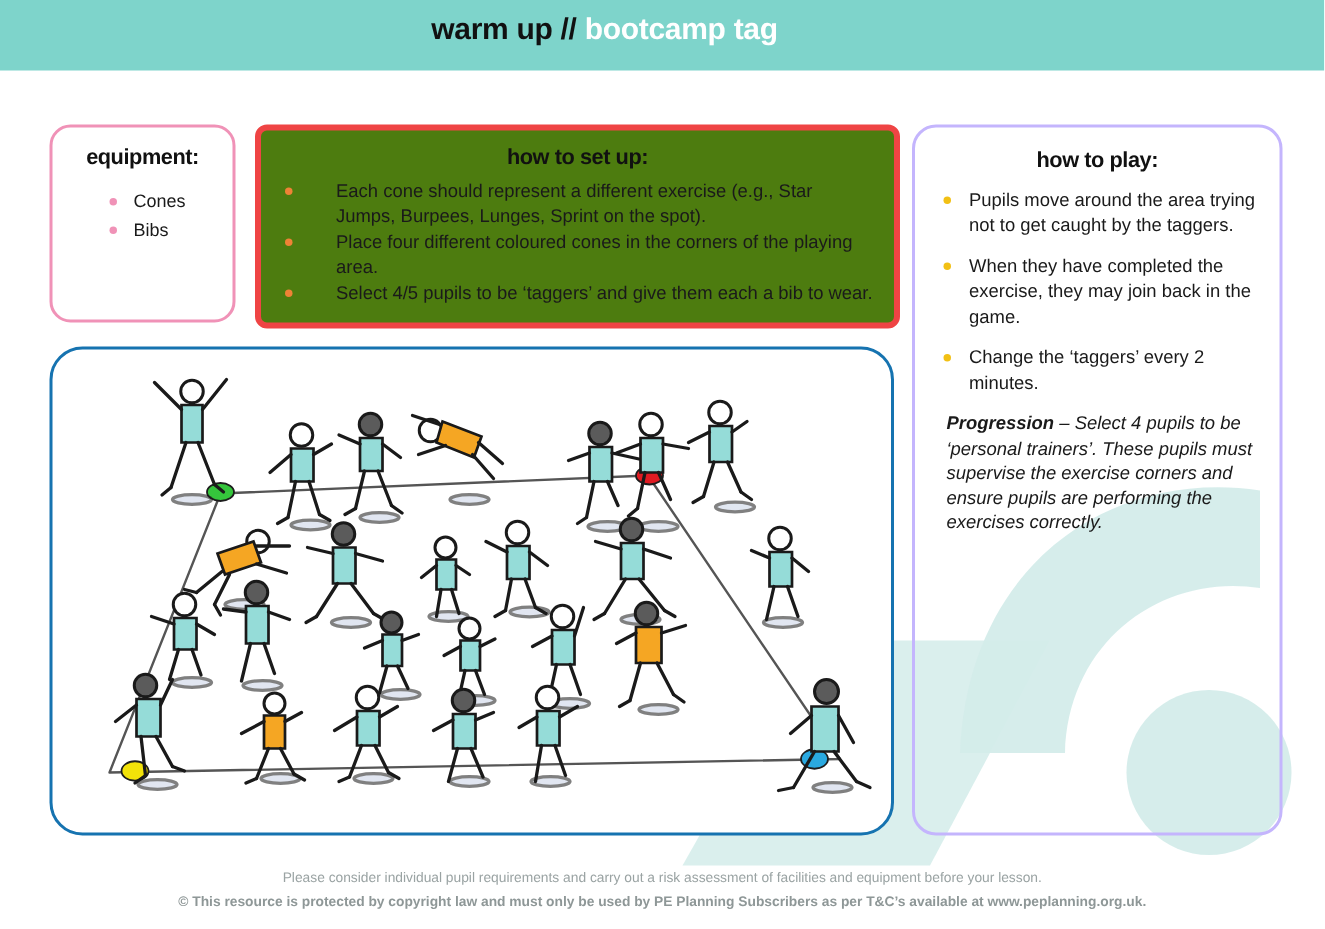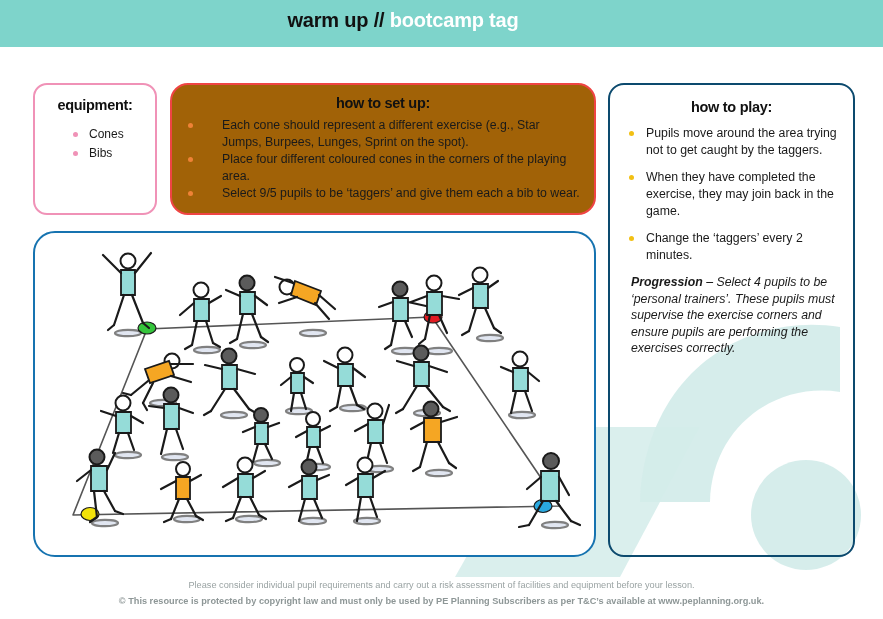--- a/index.html
+++ b/index.html
@@ -86,23 +86,23 @@
     content: "";
     position: absolute; left: 0; top: 7px;
     width: 5px; height: 5px; border-radius: 50%;
     background: #f092b7;
   }
 
   
   #setup-box {
     position: absolute; left: 170px; top: 83px;
     width: 422px; height: 128px;
-    border: 2px solid #ef4444;
-    border-radius: 18px;
-    background: #a16207;
+    border: 4px solid #ef4444;
+    border-radius: 8px;
+    background: #4d7c0f;
     z-index: 3;
   }
   #setup-box h2 {
     margin: 10px 0 6px 0;
     text-align: center;
     font-size: 14.5px; font-weight: bold; color: #111;
     letter-spacing: -0.3px;
   }
   #setup-box ul { margin: 0; padding: 0 14px 0 14px; list-style: none; }
   #setup-box li {
@@ -116,21 +116,21 @@
     content: "";
     position: absolute; left: 2px; top: 6px;
     width: 5px; height: 5px; border-radius: 50%;
     background: #ef8236;
   }
 
   
   #play-box {
     position: absolute; left: 608px; top: 83px;
     width: 243px; height: 470px;
-    border: 2px solid #0c4a6e;
+    border: 2px solid #c4b5fd;
     border-radius: 16px;
     background: transparent;
     z-index: 3;
   }
   #play-box h2 {
     margin: 14px 0 10px 0;
     text-align: center;
     font-size: 14.5px; font-weight: bold; color: #111;
     letter-spacing: -0.3px;
   }
@@ -206,21 +206,21 @@
       <li>Cones</li>
       <li>Bibs</li>
     </ul>
   </div>
 
   <div id="setup-box">
     <h2>how to set up:</h2>
     <ul>
       <li>Each cone should represent a different exercise (e.g., Star Jumps, Burpees, Lunges, Sprint on the spot).</li>
       <li>Place four different coloured cones in the corners of the playing area.</li>
-      <li>Select 9/5 pupils to be ‘taggers’ and give them each a bib to wear.</li>
+      <li>Select 4/5 pupils to be ‘taggers’ and give them each a bib to wear.</li>
     </ul>
   </div>
 
   <div id="play-box">
     <h2>how to play:</h2>
     <ul>
       <li>Pupils move around the area trying not to get caught by the taggers.</li>
       <li>When they have completed the exercise, they may join back in the game.</li>
       <li>Change the ‘taggers’ every 2 minutes.</li>
     </ul>

